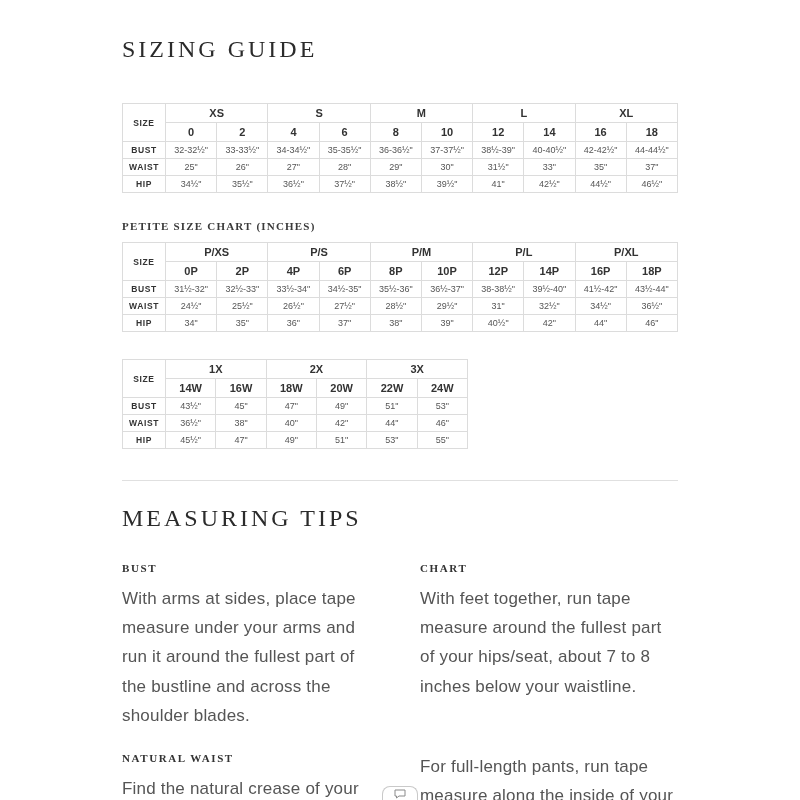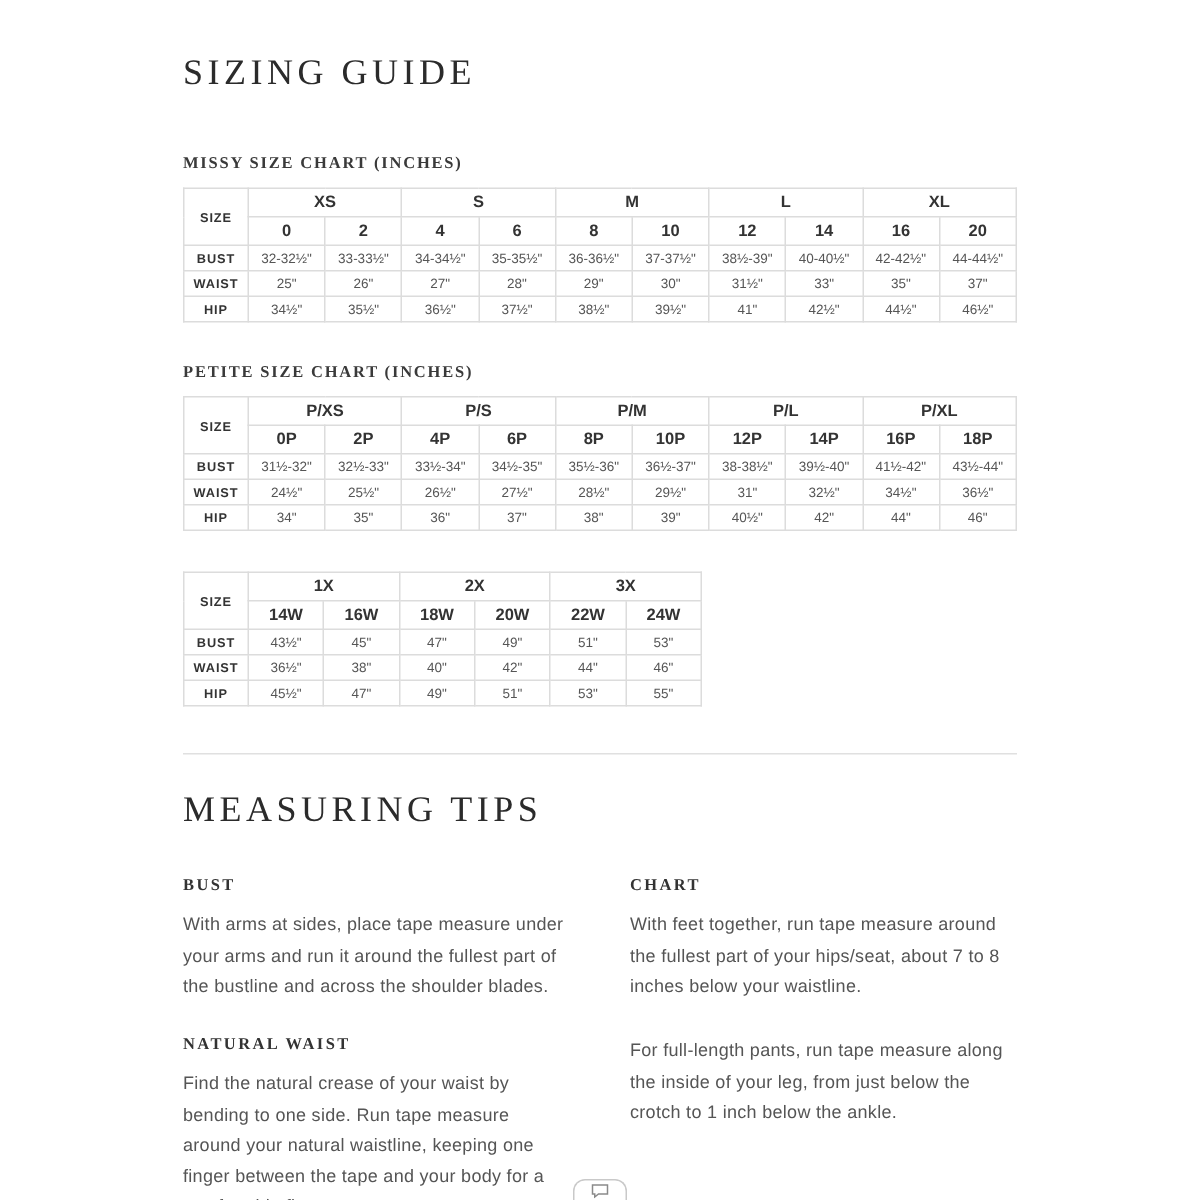--- a/index.html
+++ b/index.html
@@ -85,21 +85,21 @@
   .tip h3 {
     font-family: "Liberation Serif", serif;
     font-weight: 700;
     font-size: 11px;
     letter-spacing: 1.6px;
     color: #333;
     margin: 0 0 10px 0;
   }
   .tip p {
     margin: 0;
-    font-size: 12px;
+    font-size: 17px;
     line-height: 1.72;
     color: #555;
     letter-spacing: 0.2px;
   }
   .chat-tab {
     position: fixed;
     left: 50%;
     bottom: 0;
     transform: translateX(-50%);
     width: 36px;
@@ -117,42 +117,41 @@
   .chat-tab svg { display: block; }
 </style>
 </head>
 <body>
 
 <div class="page">
 
   <h1 class="big-title">SIZING GUIDE</h1>
 
   <section class="chart-section">
-    <h2 class="chart-heading">MISSY SIZE CHART (INCHES)</h2>
     <table class="size-table">
         <tbody>
           <tr>
             <td class="lbl" rowspan="2">SIZE</td>
             <td class="grp" colspan="2">XS</td>
             <td class="grp" colspan="2">S</td>
             <td class="grp" colspan="2">M</td>
             <td class="grp" colspan="2">L</td>
             <td class="grp" colspan="2">XL</td>
           </tr>
           <tr>
             <td class="szh">0</td>
             <td class="szh">2</td>
             <td class="szh">4</td>
             <td class="szh">6</td>
             <td class="szh">8</td>
             <td class="szh">10</td>
             <td class="szh">12</td>
             <td class="szh">14</td>
             <td class="szh">16</td>
-            <td class="szh">20</td>
+            <td class="szh">18</td>
           </tr>
           <tr>
             <td class="lbl">BUST</td>
             <td>32-32½"</td>
             <td>33-33½"</td>
             <td>34-34½"</td>
             <td>35-35½"</td>
             <td>36-36½"</td>
             <td>37-37½"</td>
             <td>38½-39"</td>

